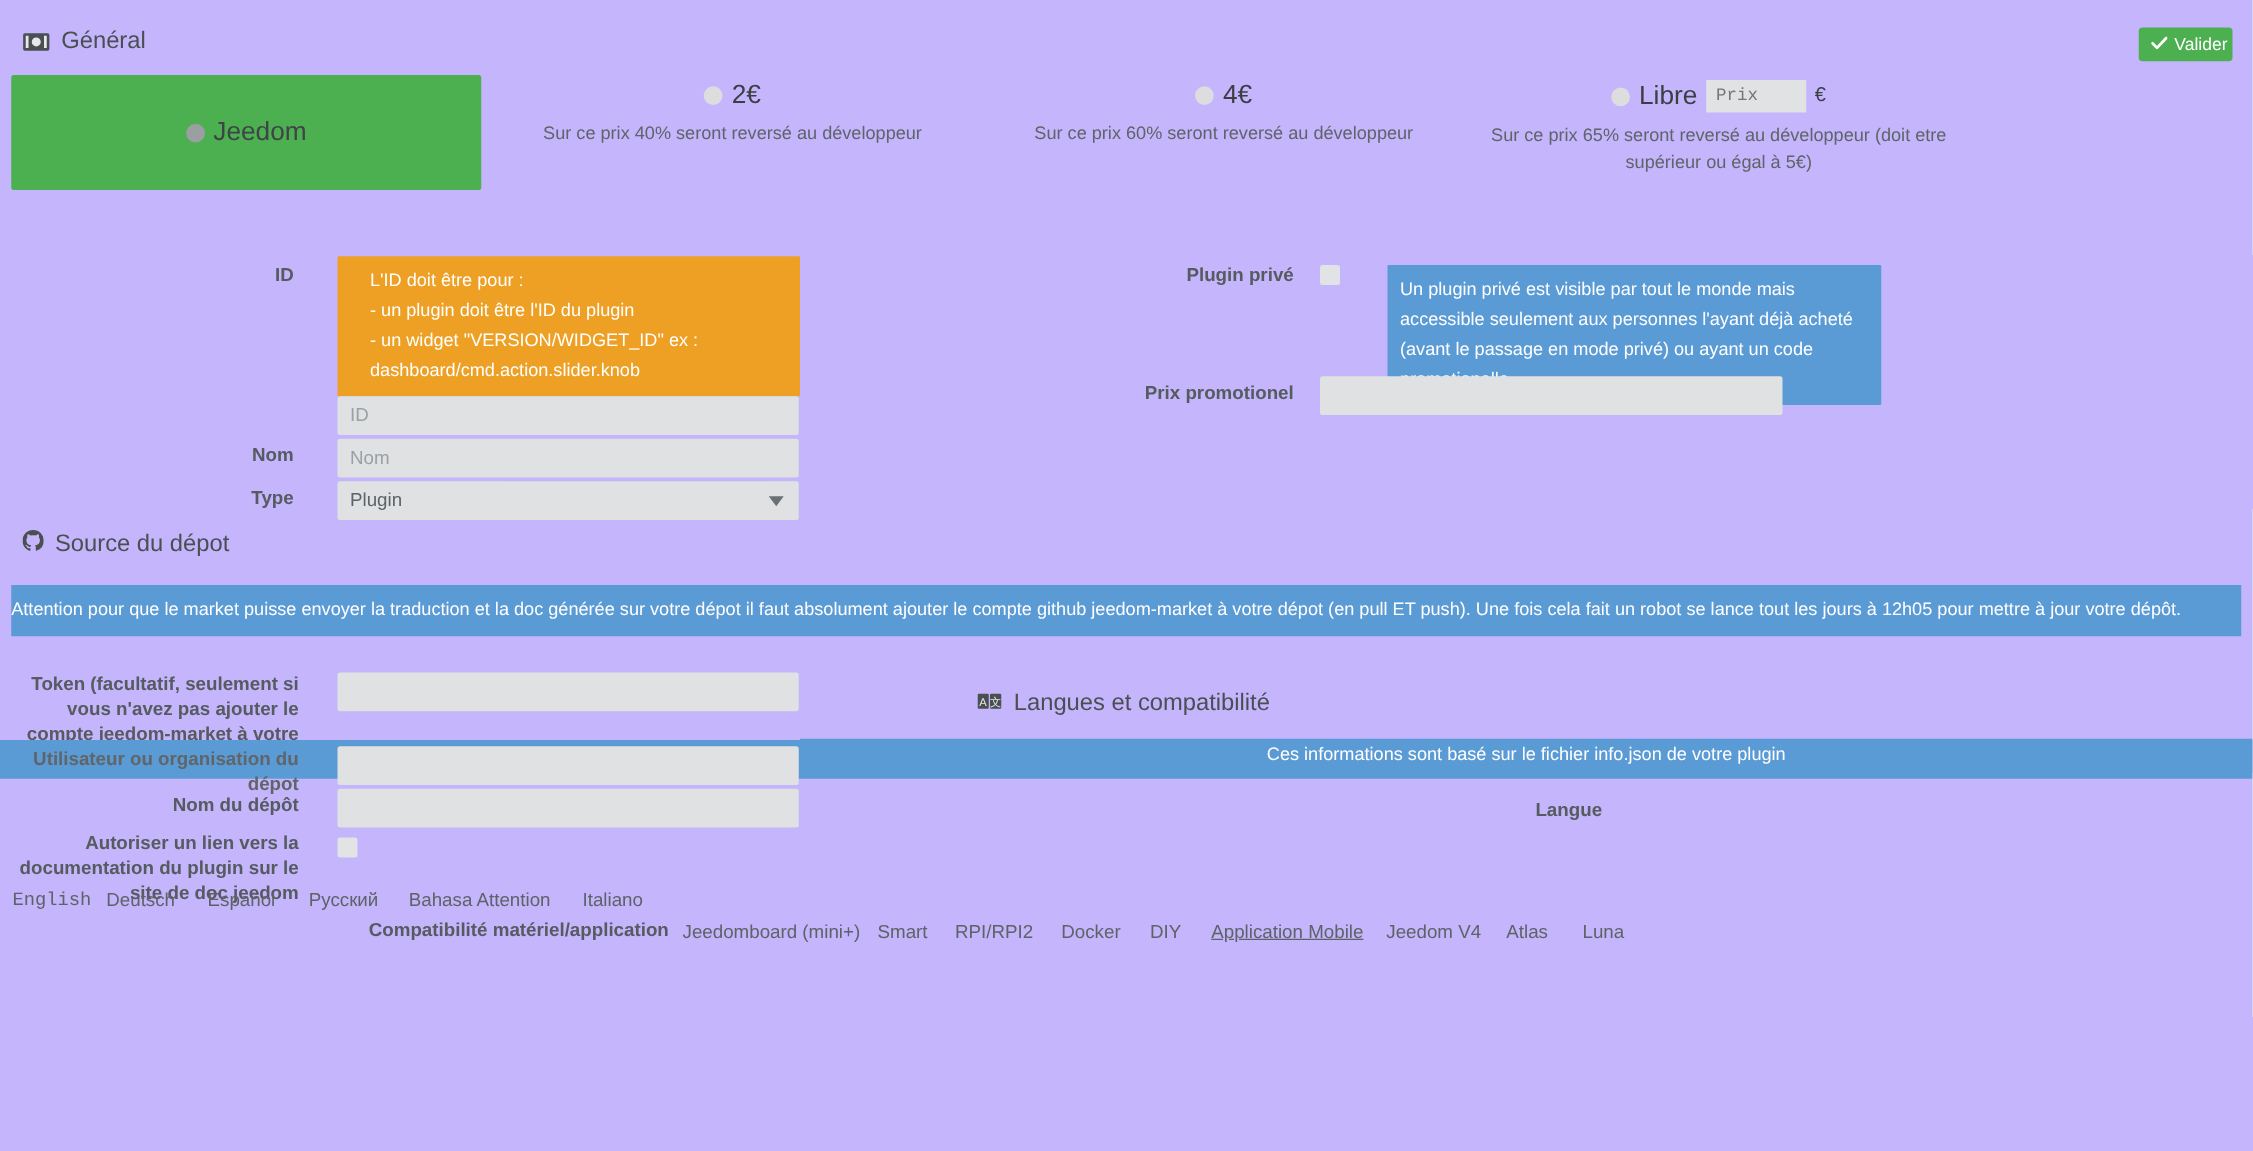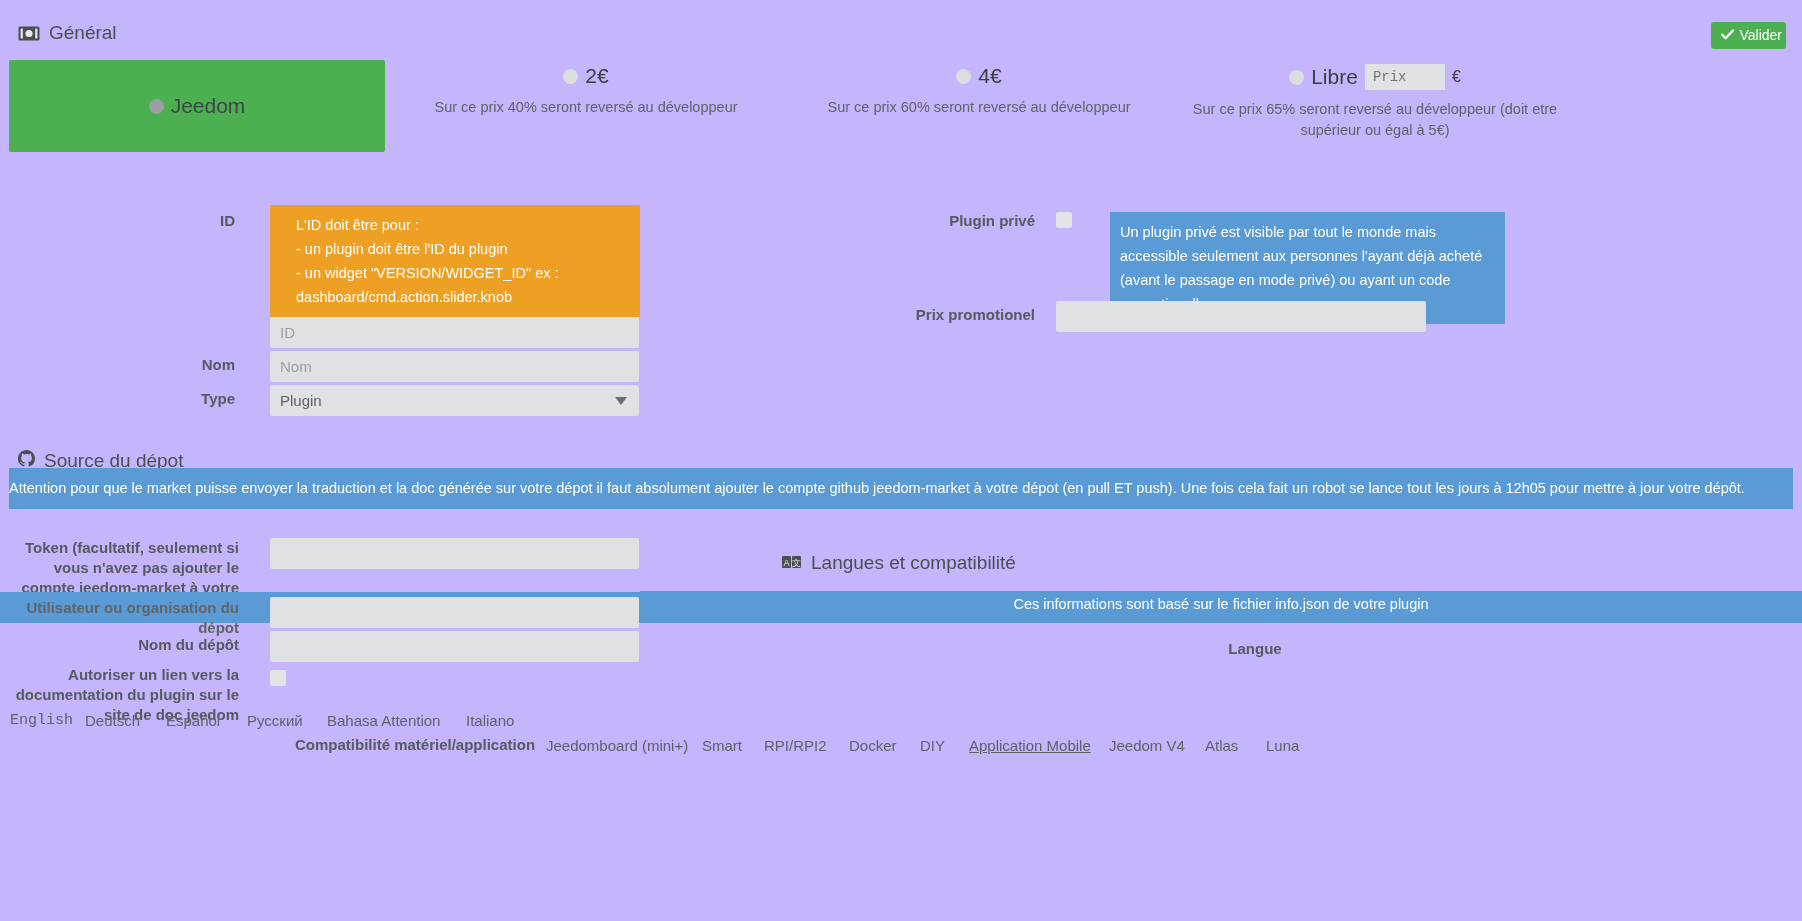--- a/index.html
+++ b/index.html
@@ -190,21 +190,21 @@
   <div class="abs lbl" style="left:860px; top:211px; width:175px;">Plugin privé</div>
   <span class="checkbox abs" style="left:1056px; top:212px;"></span>
 
   <div class="tip-blue" style="left:1110px; top:212px; width:395px;">Un plugin privé est visible par tout le monde mais accessible seulement aux personnes l'ayant déjà acheté (avant le passage en mode privé) ou ayant un code promotionelle</div>
 
   <div class="abs lbl" style="left:860px; top:305px; width:175px;">Prix promotionel</div>
   <div class="abs" style="left:1056px; top:301px; width:370px;">
     <input class="field" type="text" value="" style="">
   </div>
 
-  <div class="sec-legend" style="left:18px; top:450px;">
+  <div class="sec-legend" style="left:18px; top:424px;">
     <span>
       <svg width="17" height="17" viewBox="0 0 16 16">
         <path fill="#4a4f52" d="M8 0C3.58 0 0 3.58 0 8c0 3.54 2.29 6.53 5.47 7.59.4.07.55-.17.55-.38 0-.19-.01-.82-.01-1.49-2.01.37-2.53-.49-2.69-.94-.09-.23-.48-.94-.82-1.13-.28-.15-.68-.52-.01-.53.63-.01 1.08.58 1.23.82.72 1.21 1.87.87 2.33.66.07-.52.28-.87.51-1.07-1.78-.2-3.64-.89-3.64-3.95 0-.87.31-1.59.82-2.15-.08-.2-.36-1.02.08-2.12 0 0 .67-.21 2.2.82a7.4 7.4 0 0 1 2-.27c.68 0 1.36.09 2 .27 1.53-1.04 2.2-.82 2.2-.82.44 1.1.16 1.92.08 2.12.51.56.82 1.27.82 2.15 0 3.07-1.87 3.75-3.65 3.95.29.25.54.73.54 1.48 0 1.07-.01 1.93-.01 2.2 0 .21.15.46.55.38A8.01 8.01 0 0 0 16 8c0-4.42-3.58-8-8-8z"></path>
       </svg>
     </span>
     <span>Source du dépot</span>
   </div>
 
   <div class="banner-blue" style="left:9px; top:468px; width:1784px;">Attention pour que le market puisse envoyer la traduction et la doc générée sur votre dépot il faut absolument ajouter le compte github jeedom-market à votre dépot (en pull ET push). Une fois cela fait un robot se lance tout les jours à 12h05 pour mettre à jour votre dépôt.</div>
 

